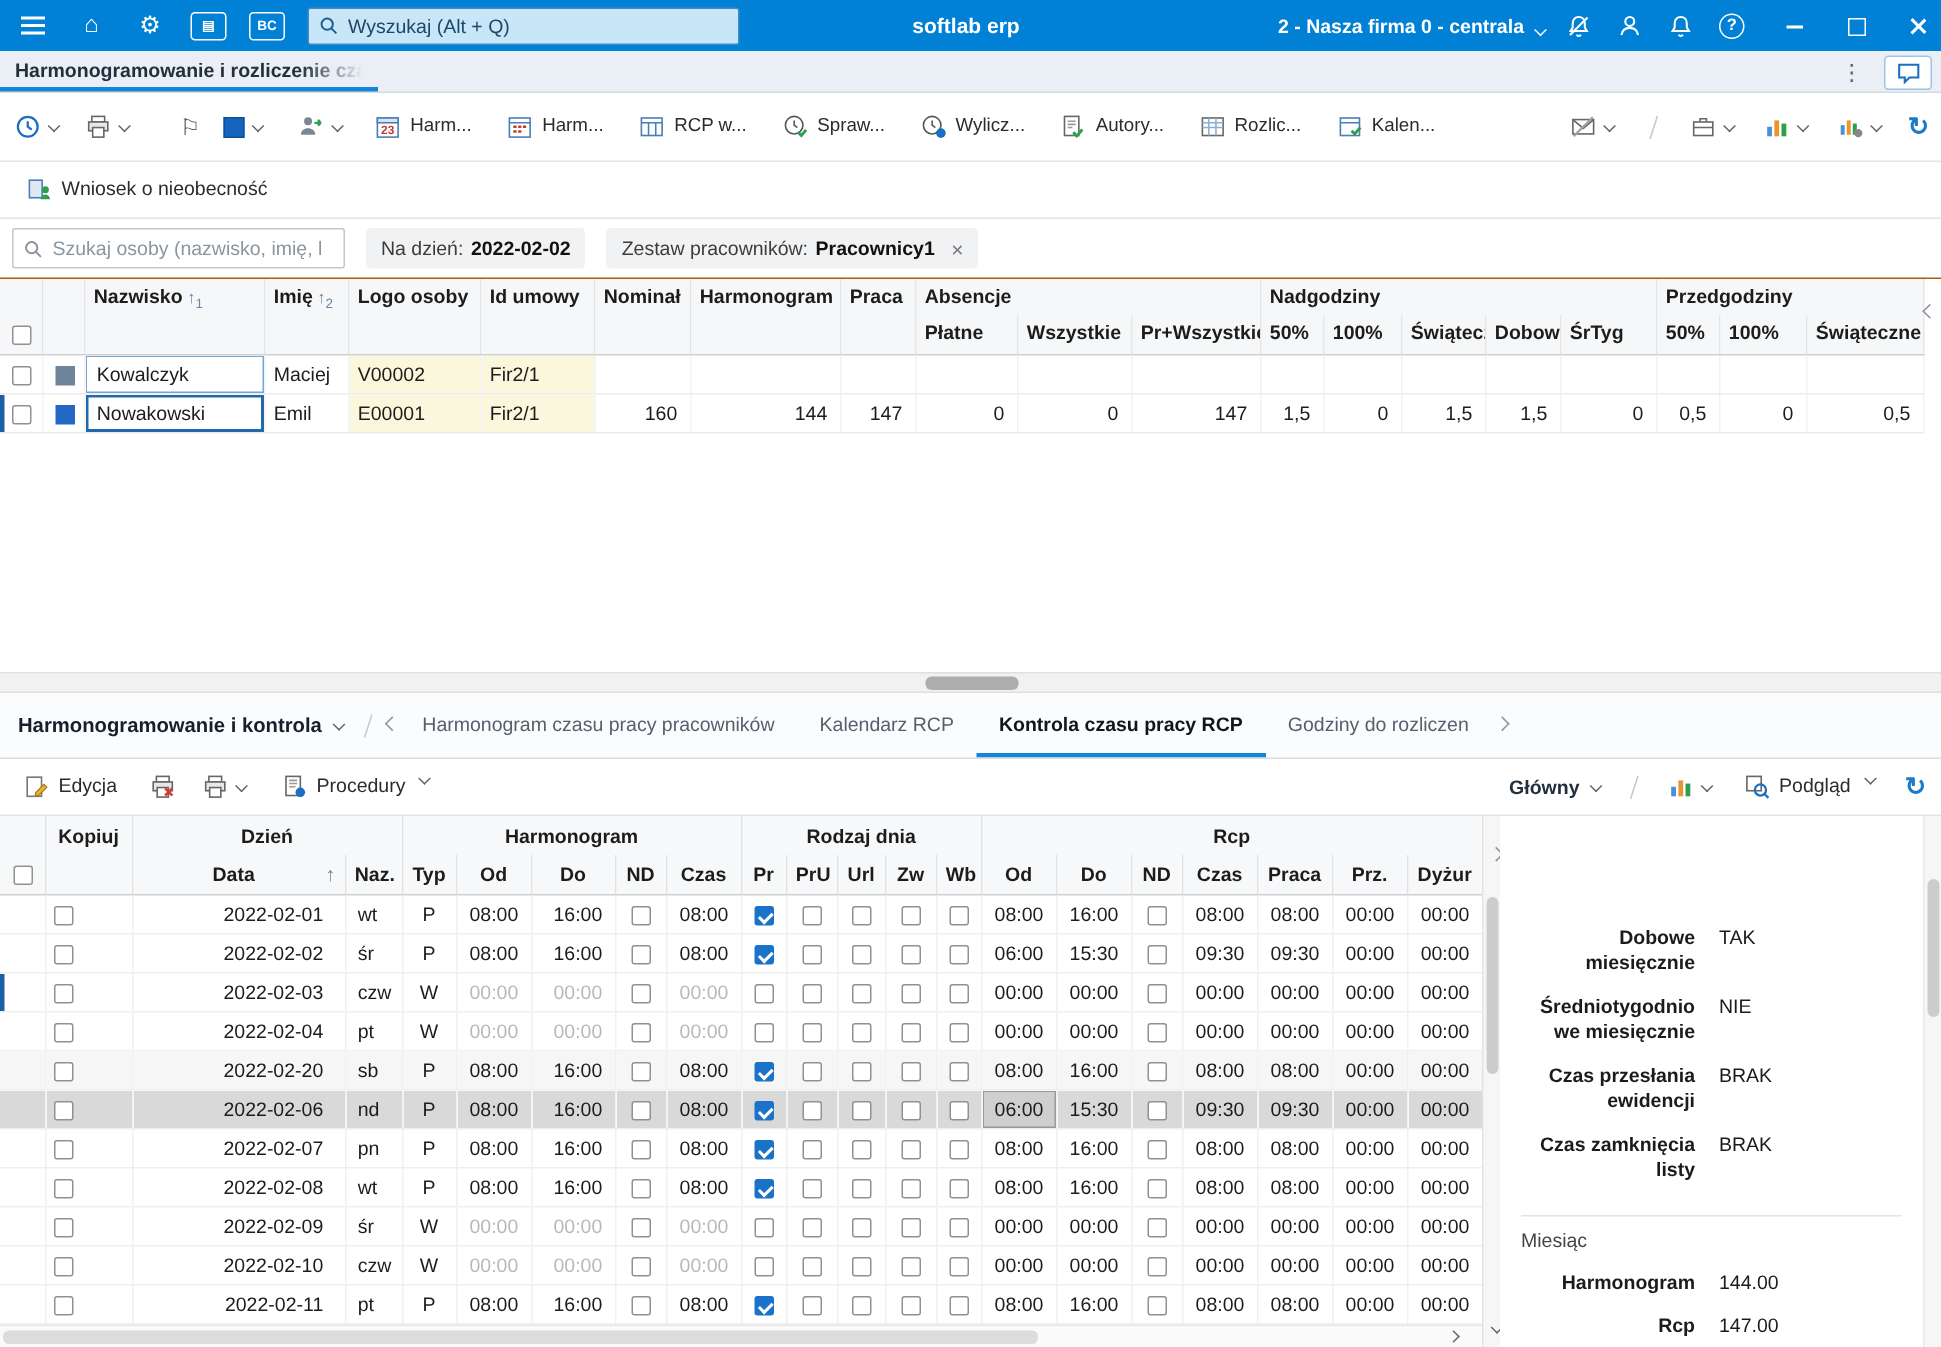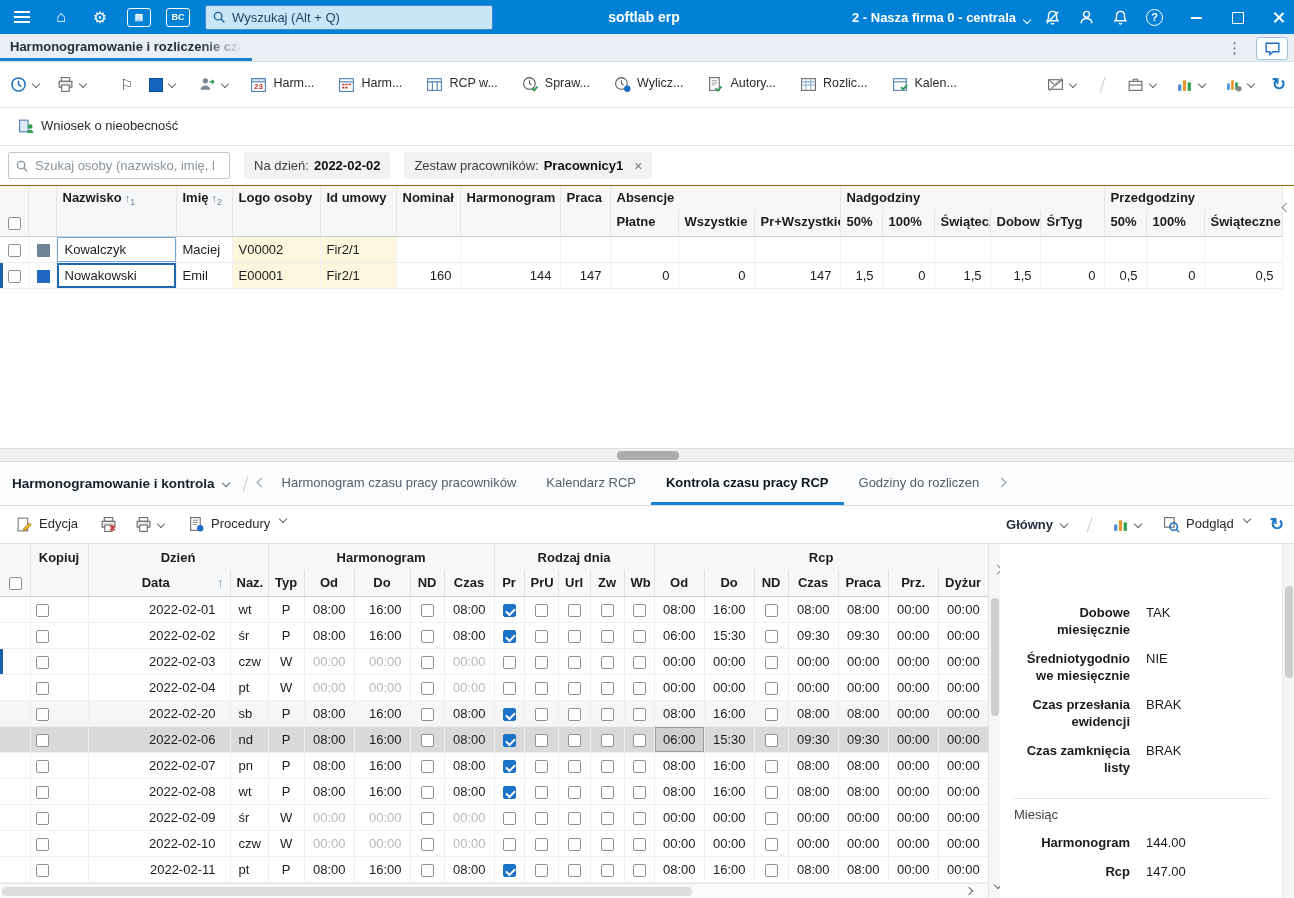--- a/index.html
+++ b/index.html
@@ -134,21 +134,21 @@
 .vscroll .thumb{position:absolute;left:2px;top:54px;width:8px;height:118px;background:#cdcdcd;border-radius:4px}
 .vscroll .chev{position:absolute;left:1px}
 .hscroll{position:absolute;left:0;top:883px;width:988px;height:15px;background:#fafafa;border-top:1px solid #e6e6e6}
 .hscroll .thumb{position:absolute;left:2px;top:3px;width:690px;height:9px;background:#dcdcdc;border-radius:4px}
 .hscroll .chev{position:absolute;right:14px;top:4px}
 .pscroll{position:absolute;right:0;top:544px;width:12px;height:354px;background:#f6f6f6;border-left:1px solid #e9e9e9}
 .pscroll .thumb{position:absolute;left:2px;top:42px;width:8px;height:92px;background:#cdcdcd;border-radius:4px}
 
 
 .panel{position:absolute;left:1000px;top:544px;width:282px;height:354px;background:#fff;overflow:hidden;padding-top:60px}
-.p-row{display:flex;margin:0 0 12px 20px;line-height:17px}
+.p-row{display:flex;margin:12px 0 12px 20px;line-height:17px}
 .p-label{width:110px;text-align:right;font-weight:bold;color:#1b1b1b;overflow-wrap:anywhere;white-space:normal}
 .p-val{margin-left:16px;color:#1b1b1b}
 .p-section{margin:22px 14px 12px 14px;padding-top:8px;border-top:1px solid #e4e4e4;color:#444}
 </style>
 </head>
 <body>
 
 <div class="band topbar">
   <span class="t-ic">
       <span class="burger"></span>

